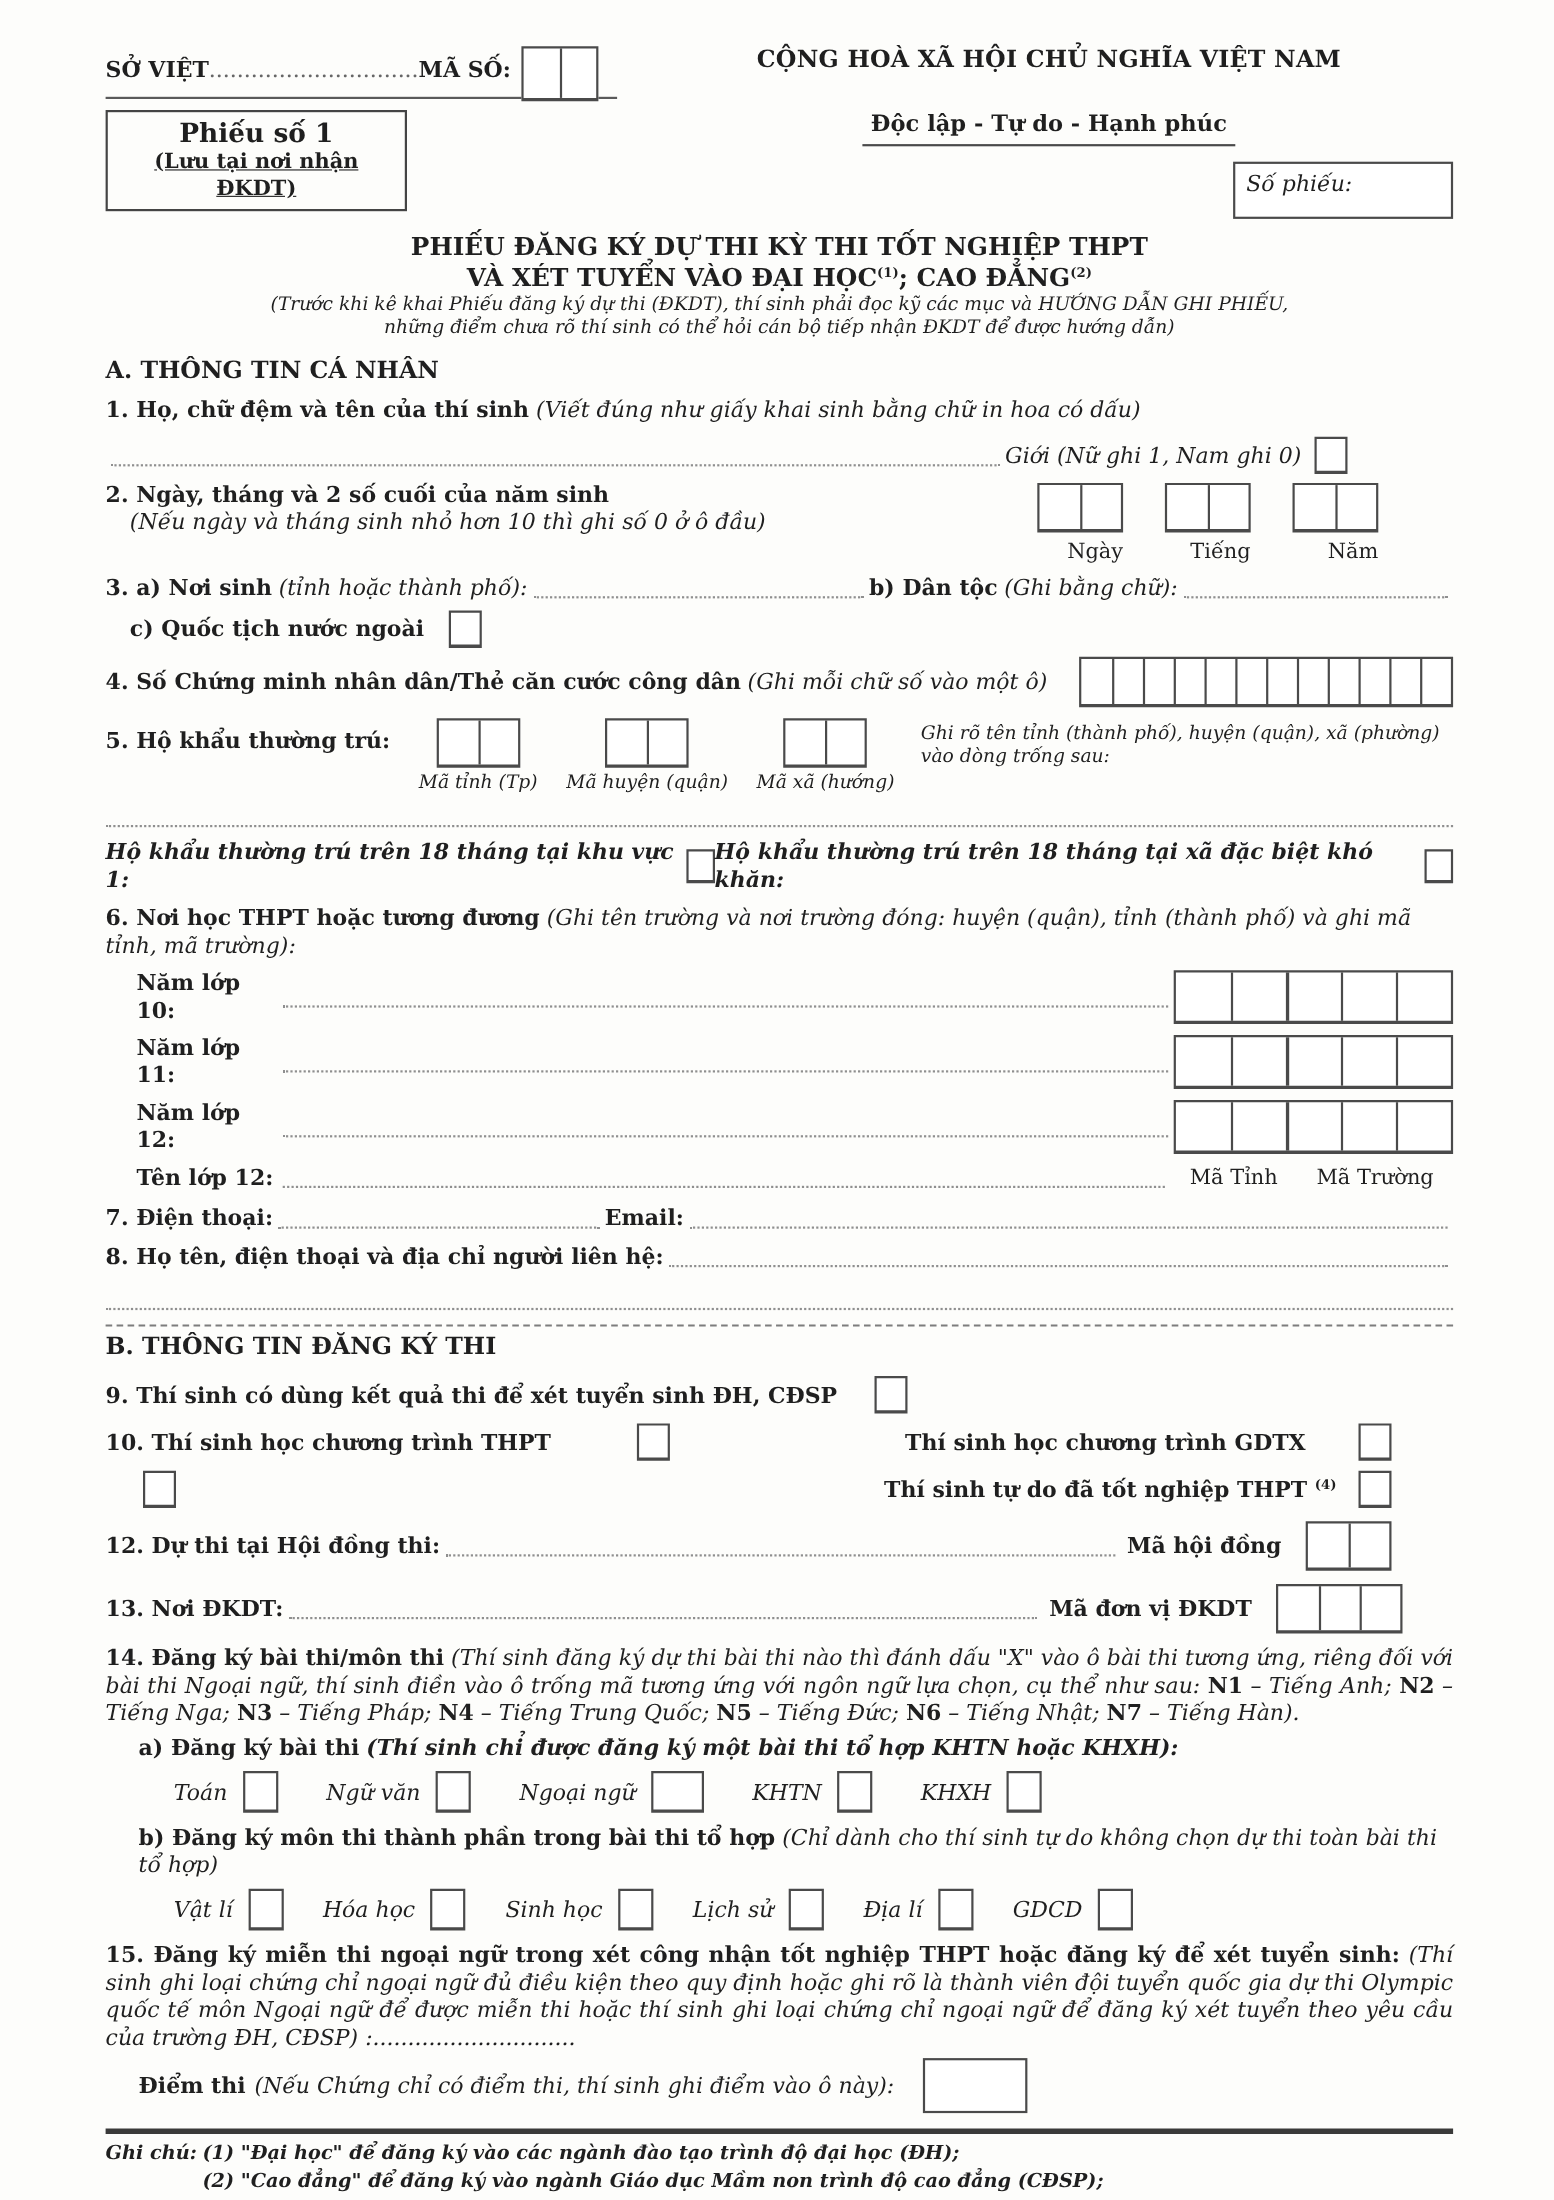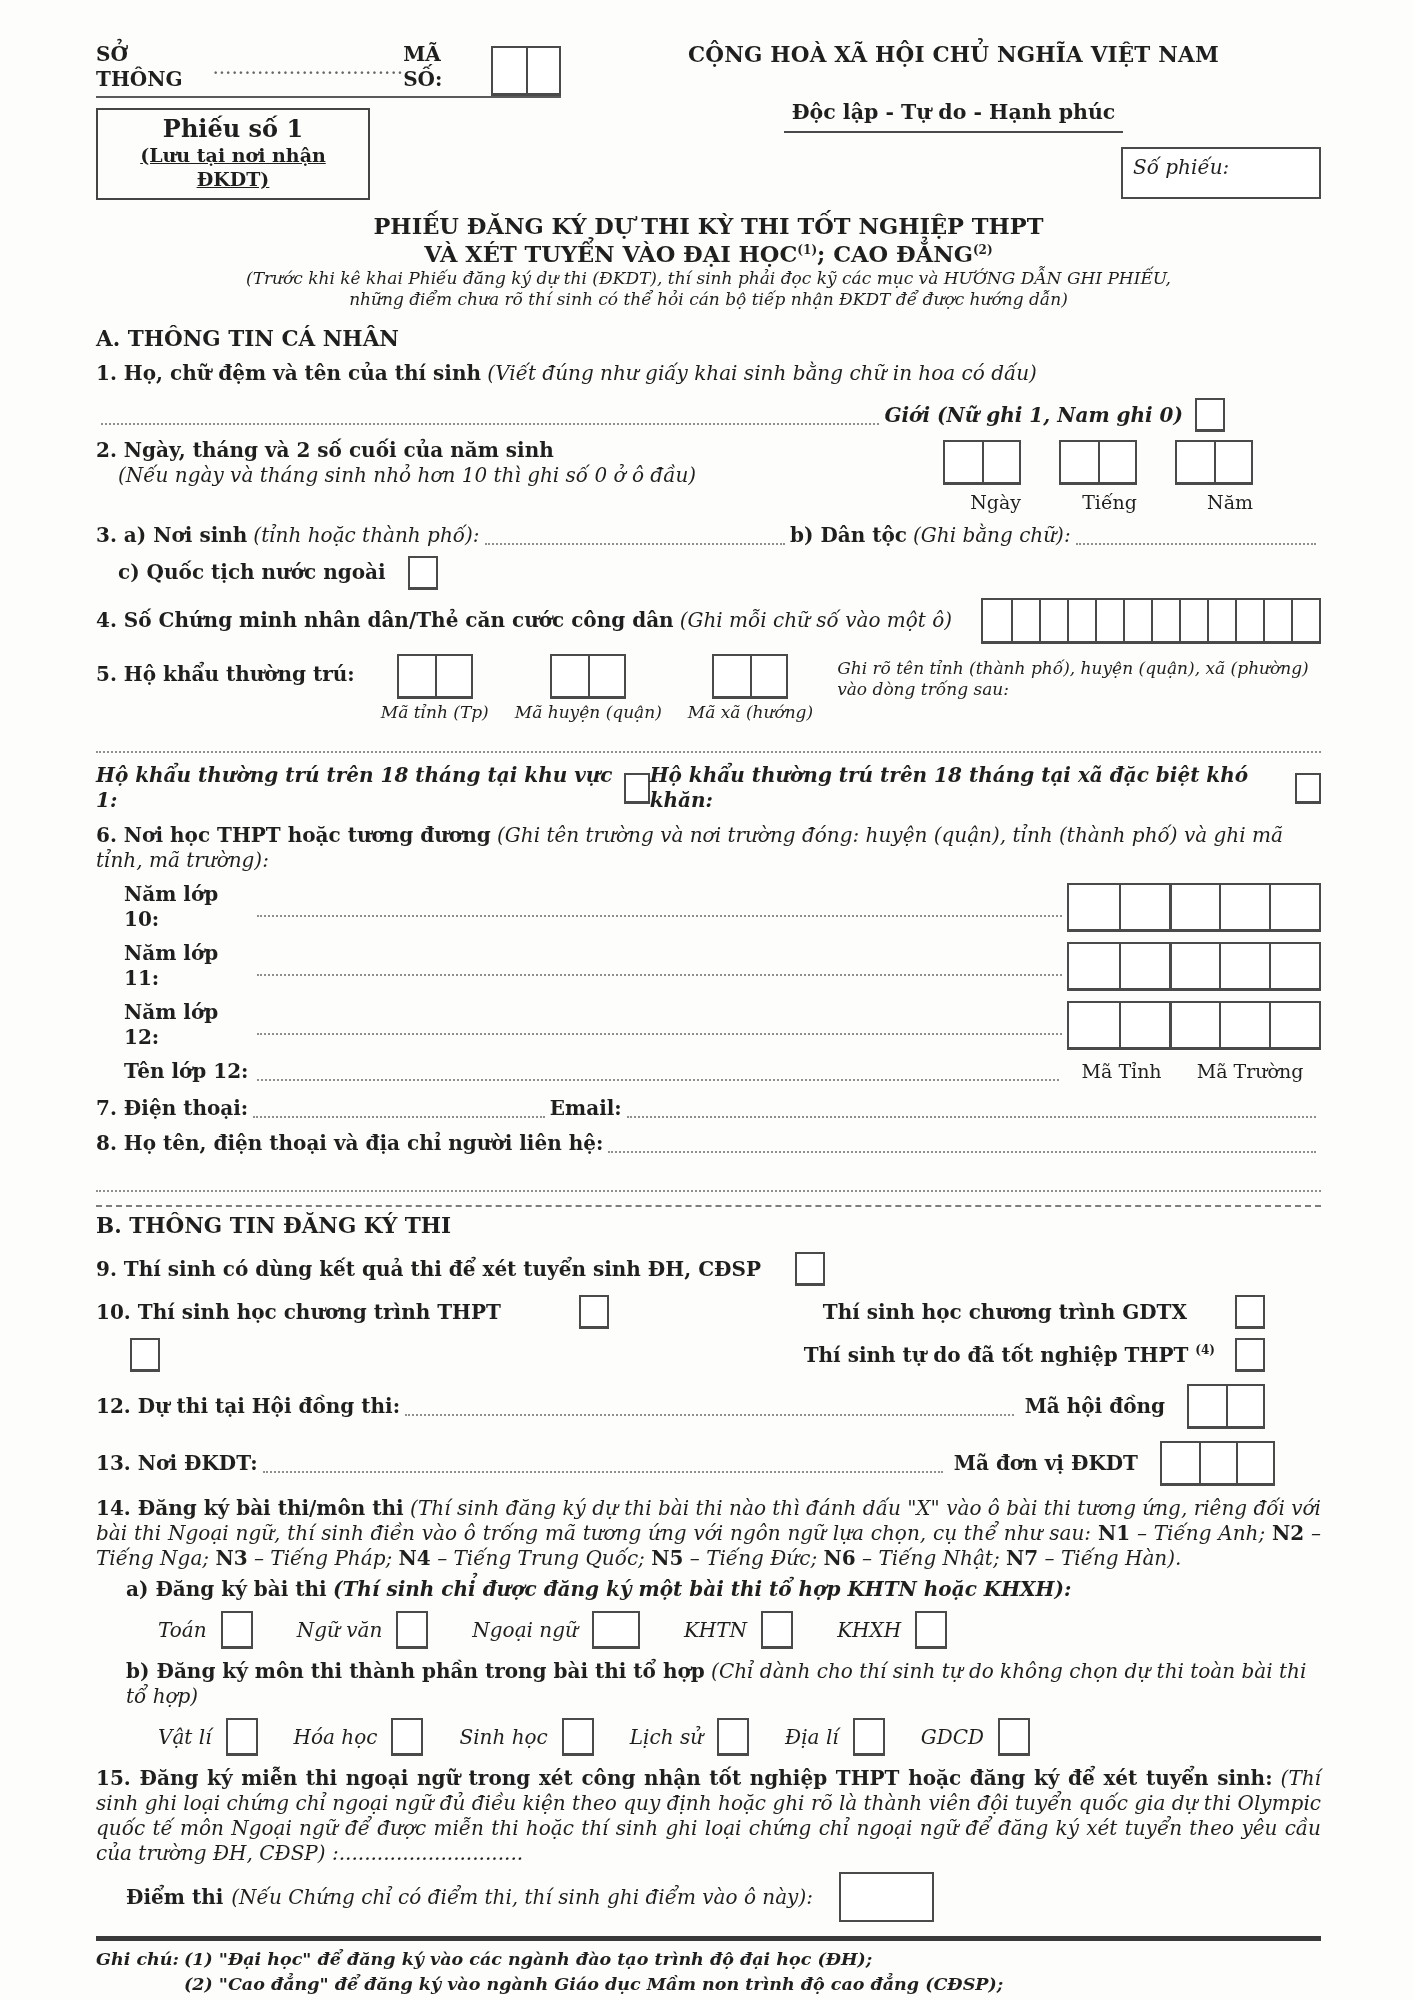--- a/index.html
+++ b/index.html
@@ -100,21 +100,21 @@
   .fn-items div{font-weight:bold;font-style:italic;margin-bottom:3px;}
 </style>
 </head>
 <body>
 
 <div class="page">
 
   <div class="hdr">
     <div class="hdr-left">
       <div class="gddt-row">
-        <span>SỞ THÔNG</span>
+        <span>SỞ VIỆT</span>
           <span style="font-weight:normal;color:#666;">..............................</span>
           <span>MÃ SỐ:</span>
         <div class="cellgroup cg-maso">
             <div class="cell"></div>
             <div class="cell"></div>
           </div>
       </div>
       <div class="phieu-badge">
         <div class="t1">Phiếu số 1</div>
         <div class="t2">(Lưu tại nơi nhận ĐKDT)</div>
@@ -130,21 +130,21 @@
   <div class="title1">PHIẾU ĐĂNG KÝ DỰ THI KỲ THI TỐT NGHIỆP THPT</div>
   <div class="title2"><span>VÀ XÉT TUYỂN VÀO ĐẠI HỌC</span><sup>(1)</sup><span>; CAO ĐẲNG</span><sup>(2)</sup></div>
   <div class="note-c">(Trước khi kê khai Phiếu đăng ký dự thi (ĐKDT), thí sinh phải đọc kỹ các mục và HƯỚNG DẪN GHI PHIẾU,</div>
   <div class="note-c">những điểm chưa rõ thí sinh có thể hỏi cán bộ tiếp nhận ĐKDT để được hướng dẫn)</div>
 
   <div class="sec-h">A. THÔNG TIN CÁ NHÂN</div>
 
   <div class="item">
     <span class="b">1. Họ, chữ đệm và tên của thí sinh</span>
     <span class="i">(Viết đúng như giấy khai sinh bằng chữ in hoa có dấu)</span>
-    <div class="row" style="margin-top:12px;font-weight:bold;">
+    <div class="row" style="margin-top:12px;">
       <span class="dots" style="flex:3.2;"></span>
       <span class="i">Giới (Nữ ghi 1, Nam ghi 0)</span>
       <span class="box" style="margin-left:12px;margin-right:96px;"></span>
     </div>
   </div>
 
   <div class="item2">
     <div class="item2-left">
       <div class="b">2. Ngày, tháng và 2 số cuối của năm sinh</div>
       <div class="i" style="margin-left:22px;">(Nếu ngày và tháng sinh nhỏ hơn 10 thì ghi số 0 ở ô đầu)</div>

